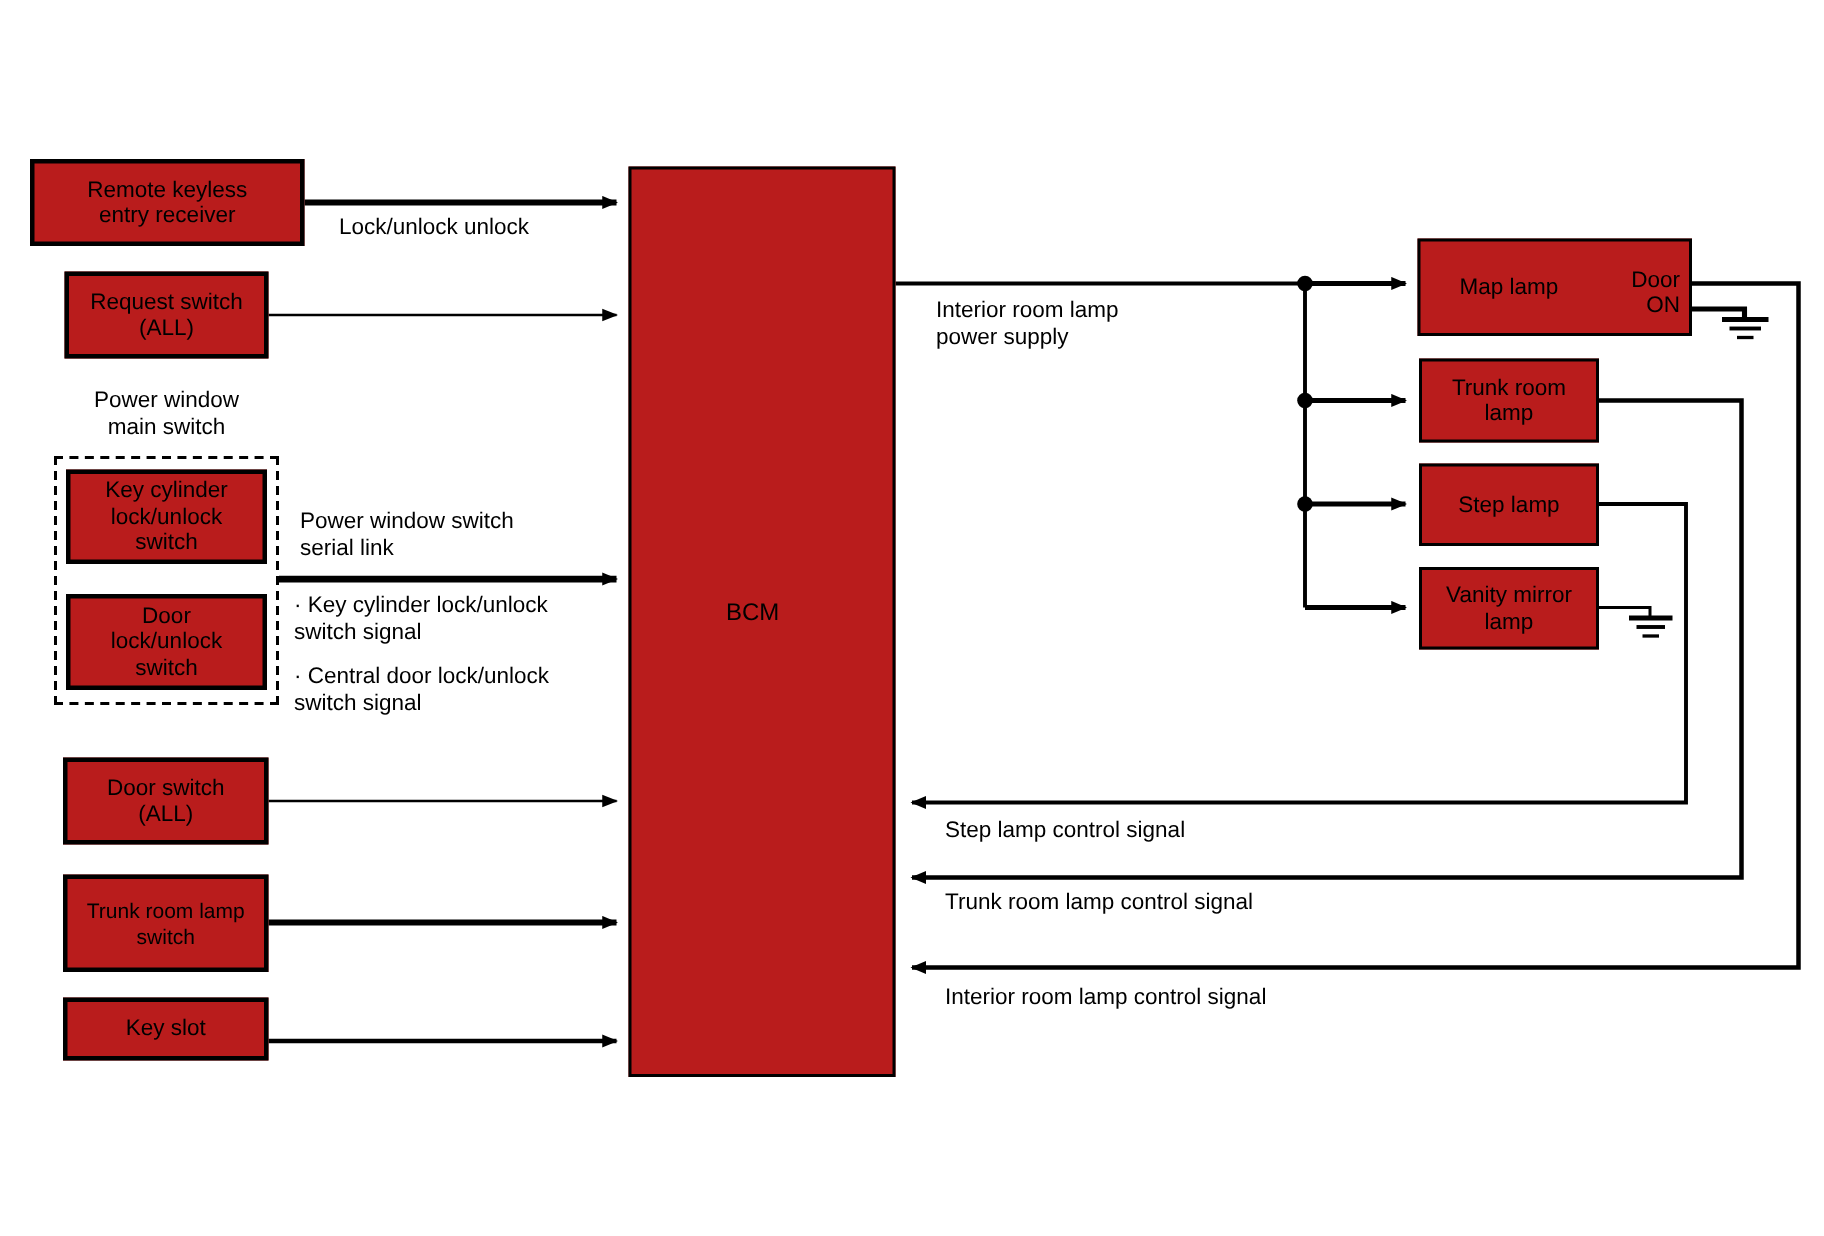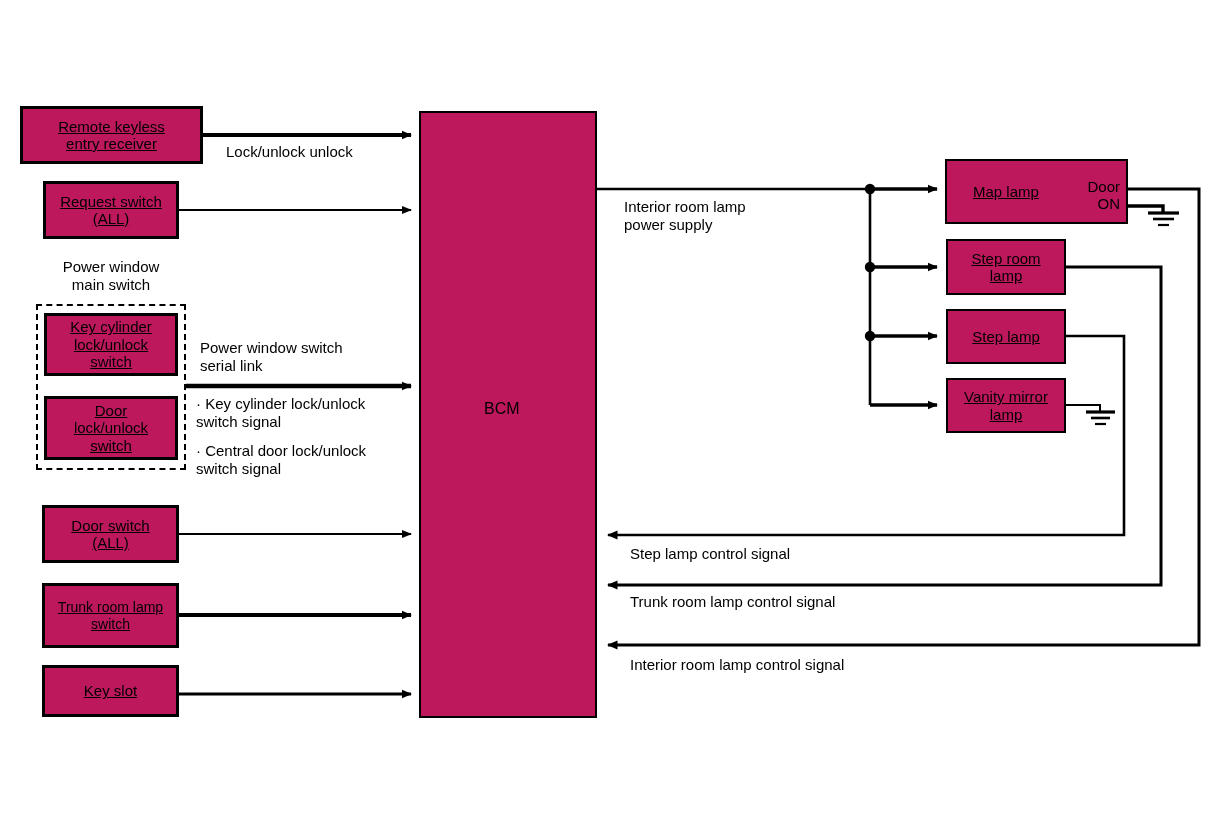--- a/index.html
+++ b/index.html
@@ -23,29 +23,28 @@
     position: absolute;
     left: 0;
     top: 0;
     width: 1216px;
     height: 824px;
   }
   .node-box {
     position: absolute;
     box-sizing: border-box;
     border: 2px solid #000000;
-    background: #be185d;
+    background: #b91c1c;
     display: flex;
     align-items: center;
     justify-content: center;
     text-align: center;
     line-height: 1.16;
     font-size: 15px;
     z-index: 4;
-    text-decoration: underline;
   }
   .node-box.thick {
     border-width: 3px;
   }
   .node-box .label-txt {
     display: block;
     white-space: pre-line;
     padding: 0 4px;
   }
   .dashed-group {
@@ -186,21 +185,21 @@
   <div class="node-box thick" style="left:42px; top:505px; width:137px; height:58px;">
     <span class="label-txt">Door switch
 (ALL)</span>
   </div>
 
   <div class="node-box thick" style="left:42px; top:583px; width:137px; height:65px; font-size:14px;">
     <span class="label-txt">Trunk room lamp
 switch</span>
   </div>
 
-  <div class="node-box thick" style="left:42px; top:665px; width:137px; height:52px;">
+  <div class="node-box thick" style="left:42px; top:665px; width:137px; height:42px;">
     <span class="label-txt">Key slot</span>
   </div>
 
   <div class="node-box" style="left:419px; top:111px; width:178px; height:607px; align-items:flex-end; justify-content:flex-start;">
   </div>
   <div class="bcm-label" style="left:484px; top:400px;">BCM</div>
 
   <div class="free-label" style="left:226px; top:143px;">Lock/unlock unlock</div>
 
   <div class="free-label" style="left:200px; top:339px;">Power window switch
@@ -221,21 +220,21 @@
 
   <div class="free-label" style="left:630px; top:656px;">Interior room lamp control signal</div>
 
   <div class="node-box" style="left:945px; top:159px; width:183px; height:65px; justify-content:flex-start;padding-left:12px;">
     <span class="label-txt" style="margin-left:10px;">Map lamp</span>
   </div>
   <div class="inbox-sub" style="left:1058px; top:178px; width:62px;">Door
 ON</div>
 
   <div class="node-box" style="left:946px; top:239px; width:120px; height:56px;">
-    <span class="label-txt">Step room
+    <span class="label-txt">Trunk room
 lamp</span>
   </div>
 
   <div class="node-box" style="left:946px; top:309px; width:120px; height:55px;">
     <span class="label-txt">Step lamp</span>
   </div>
 
   <div class="node-box" style="left:946px; top:378px; width:120px; height:55px;">
     <span class="label-txt">Vanity mirror
 lamp</span>

